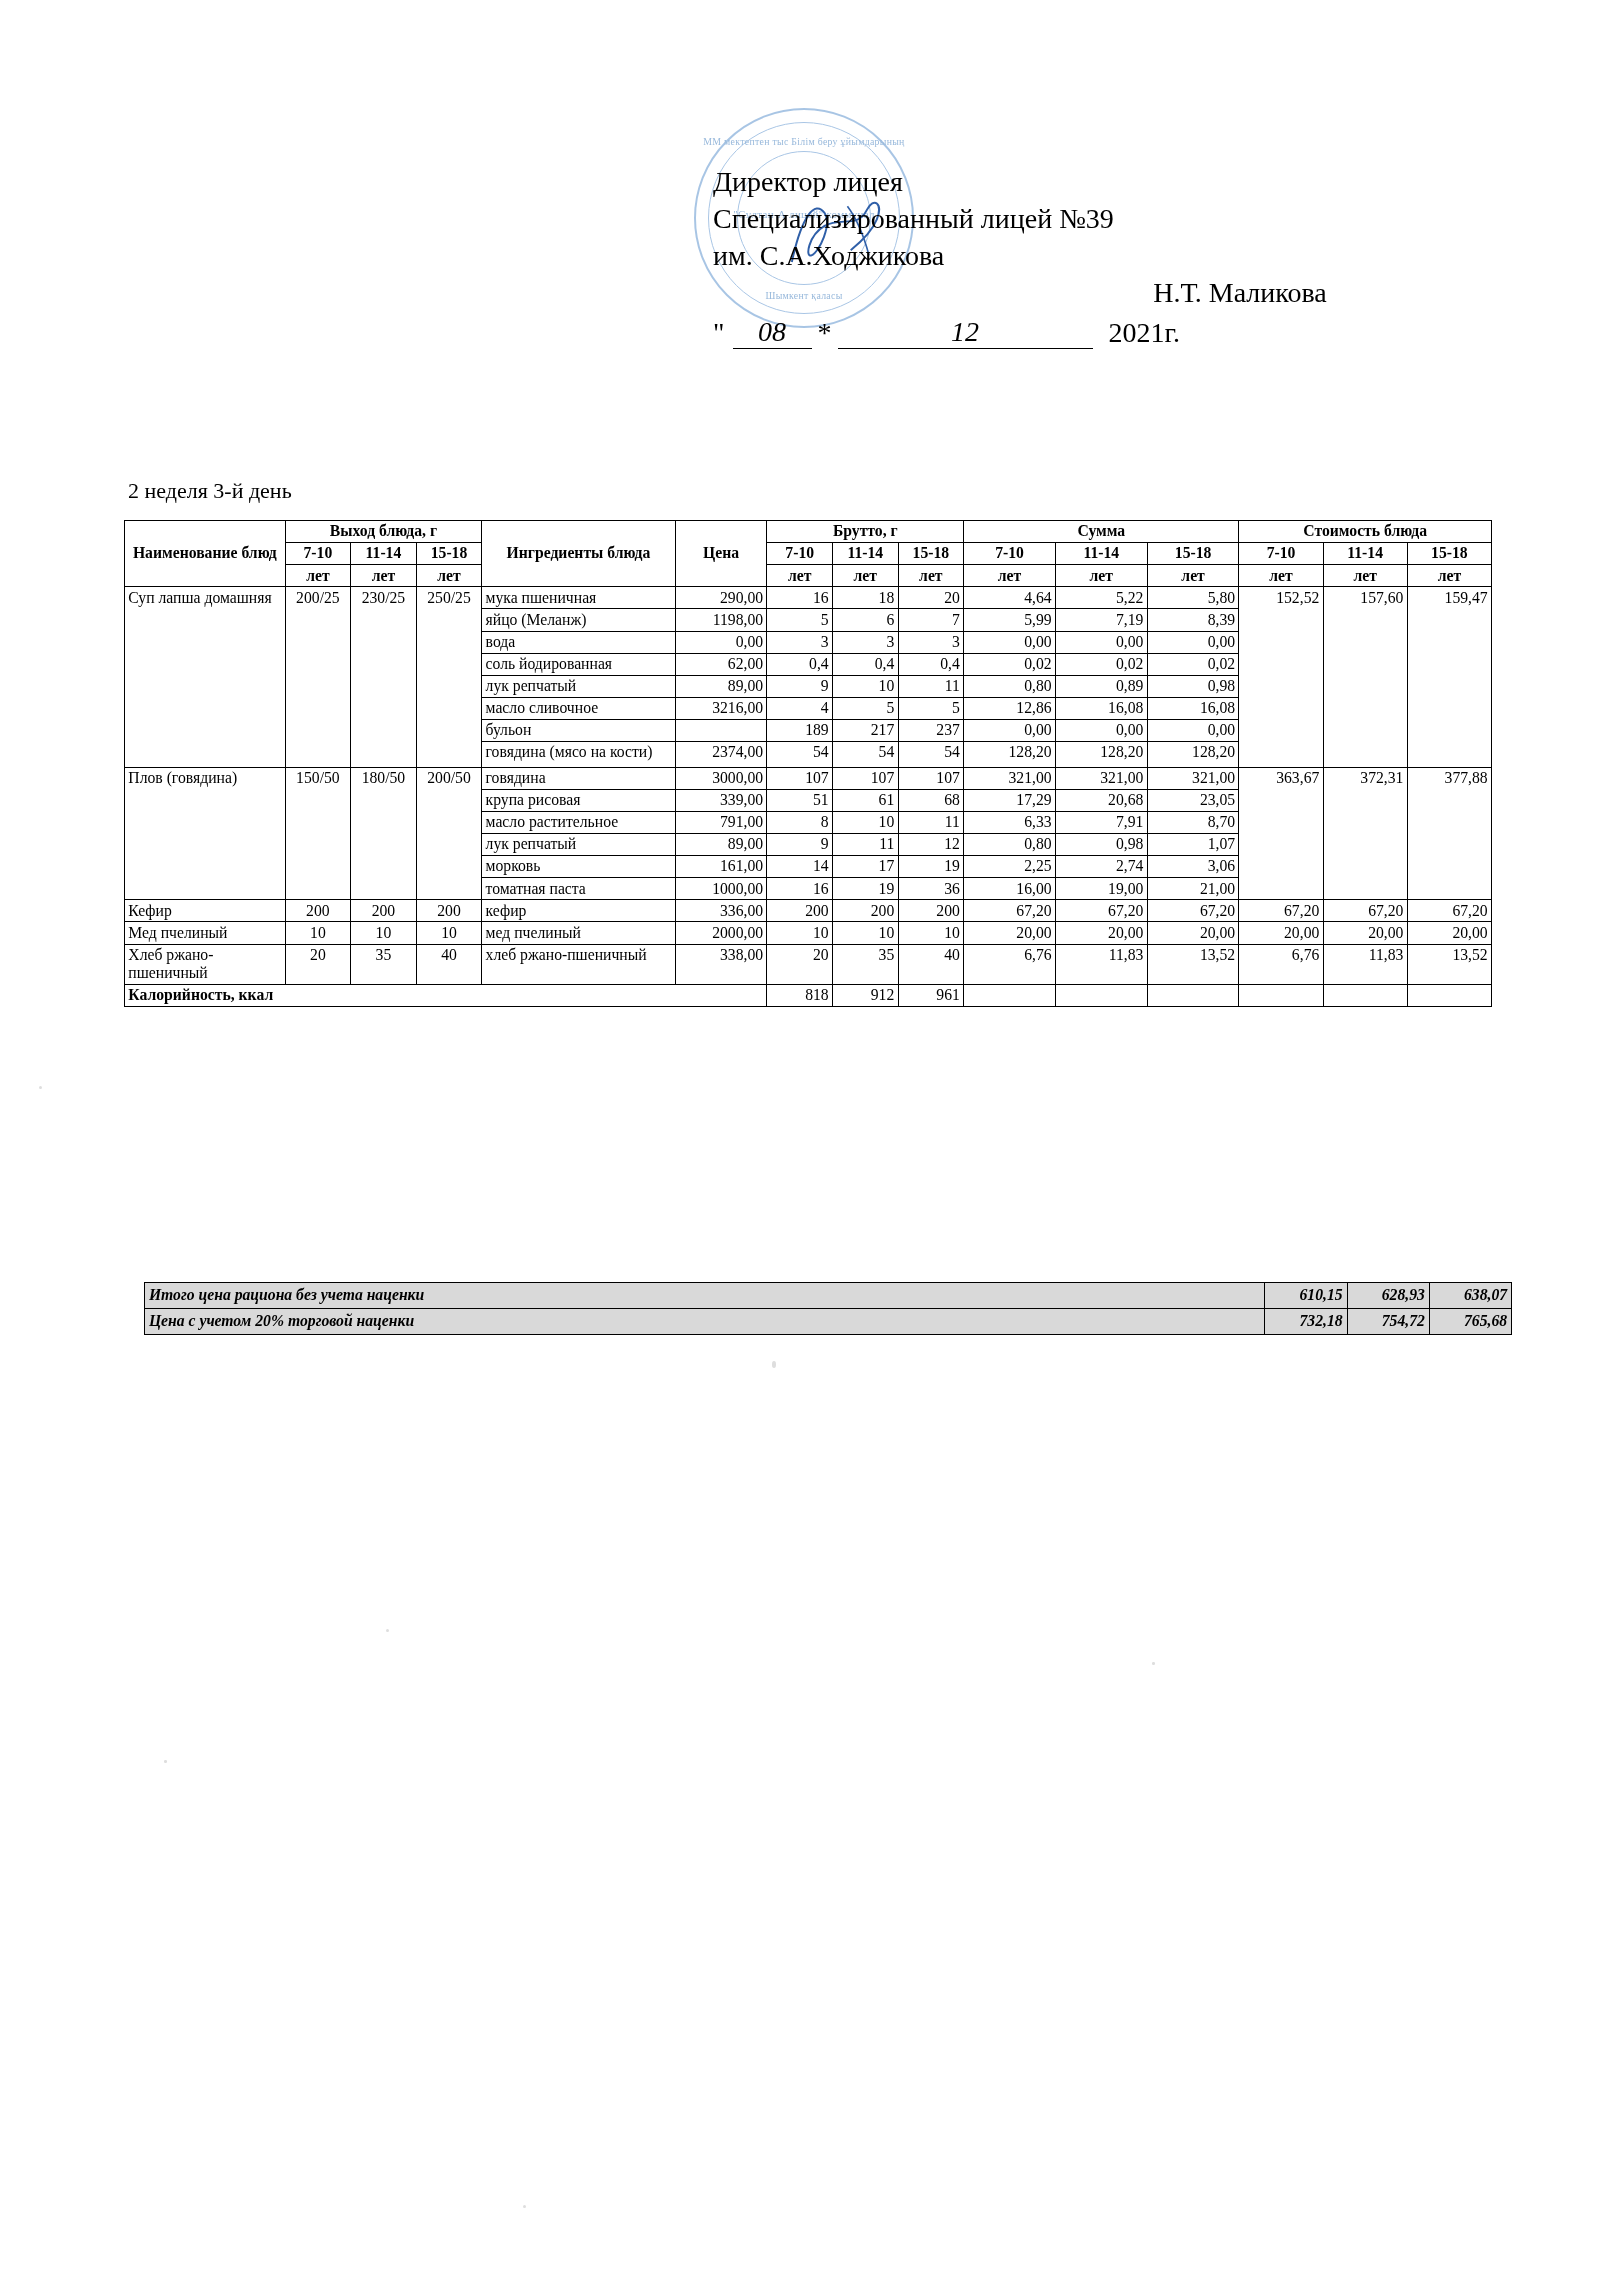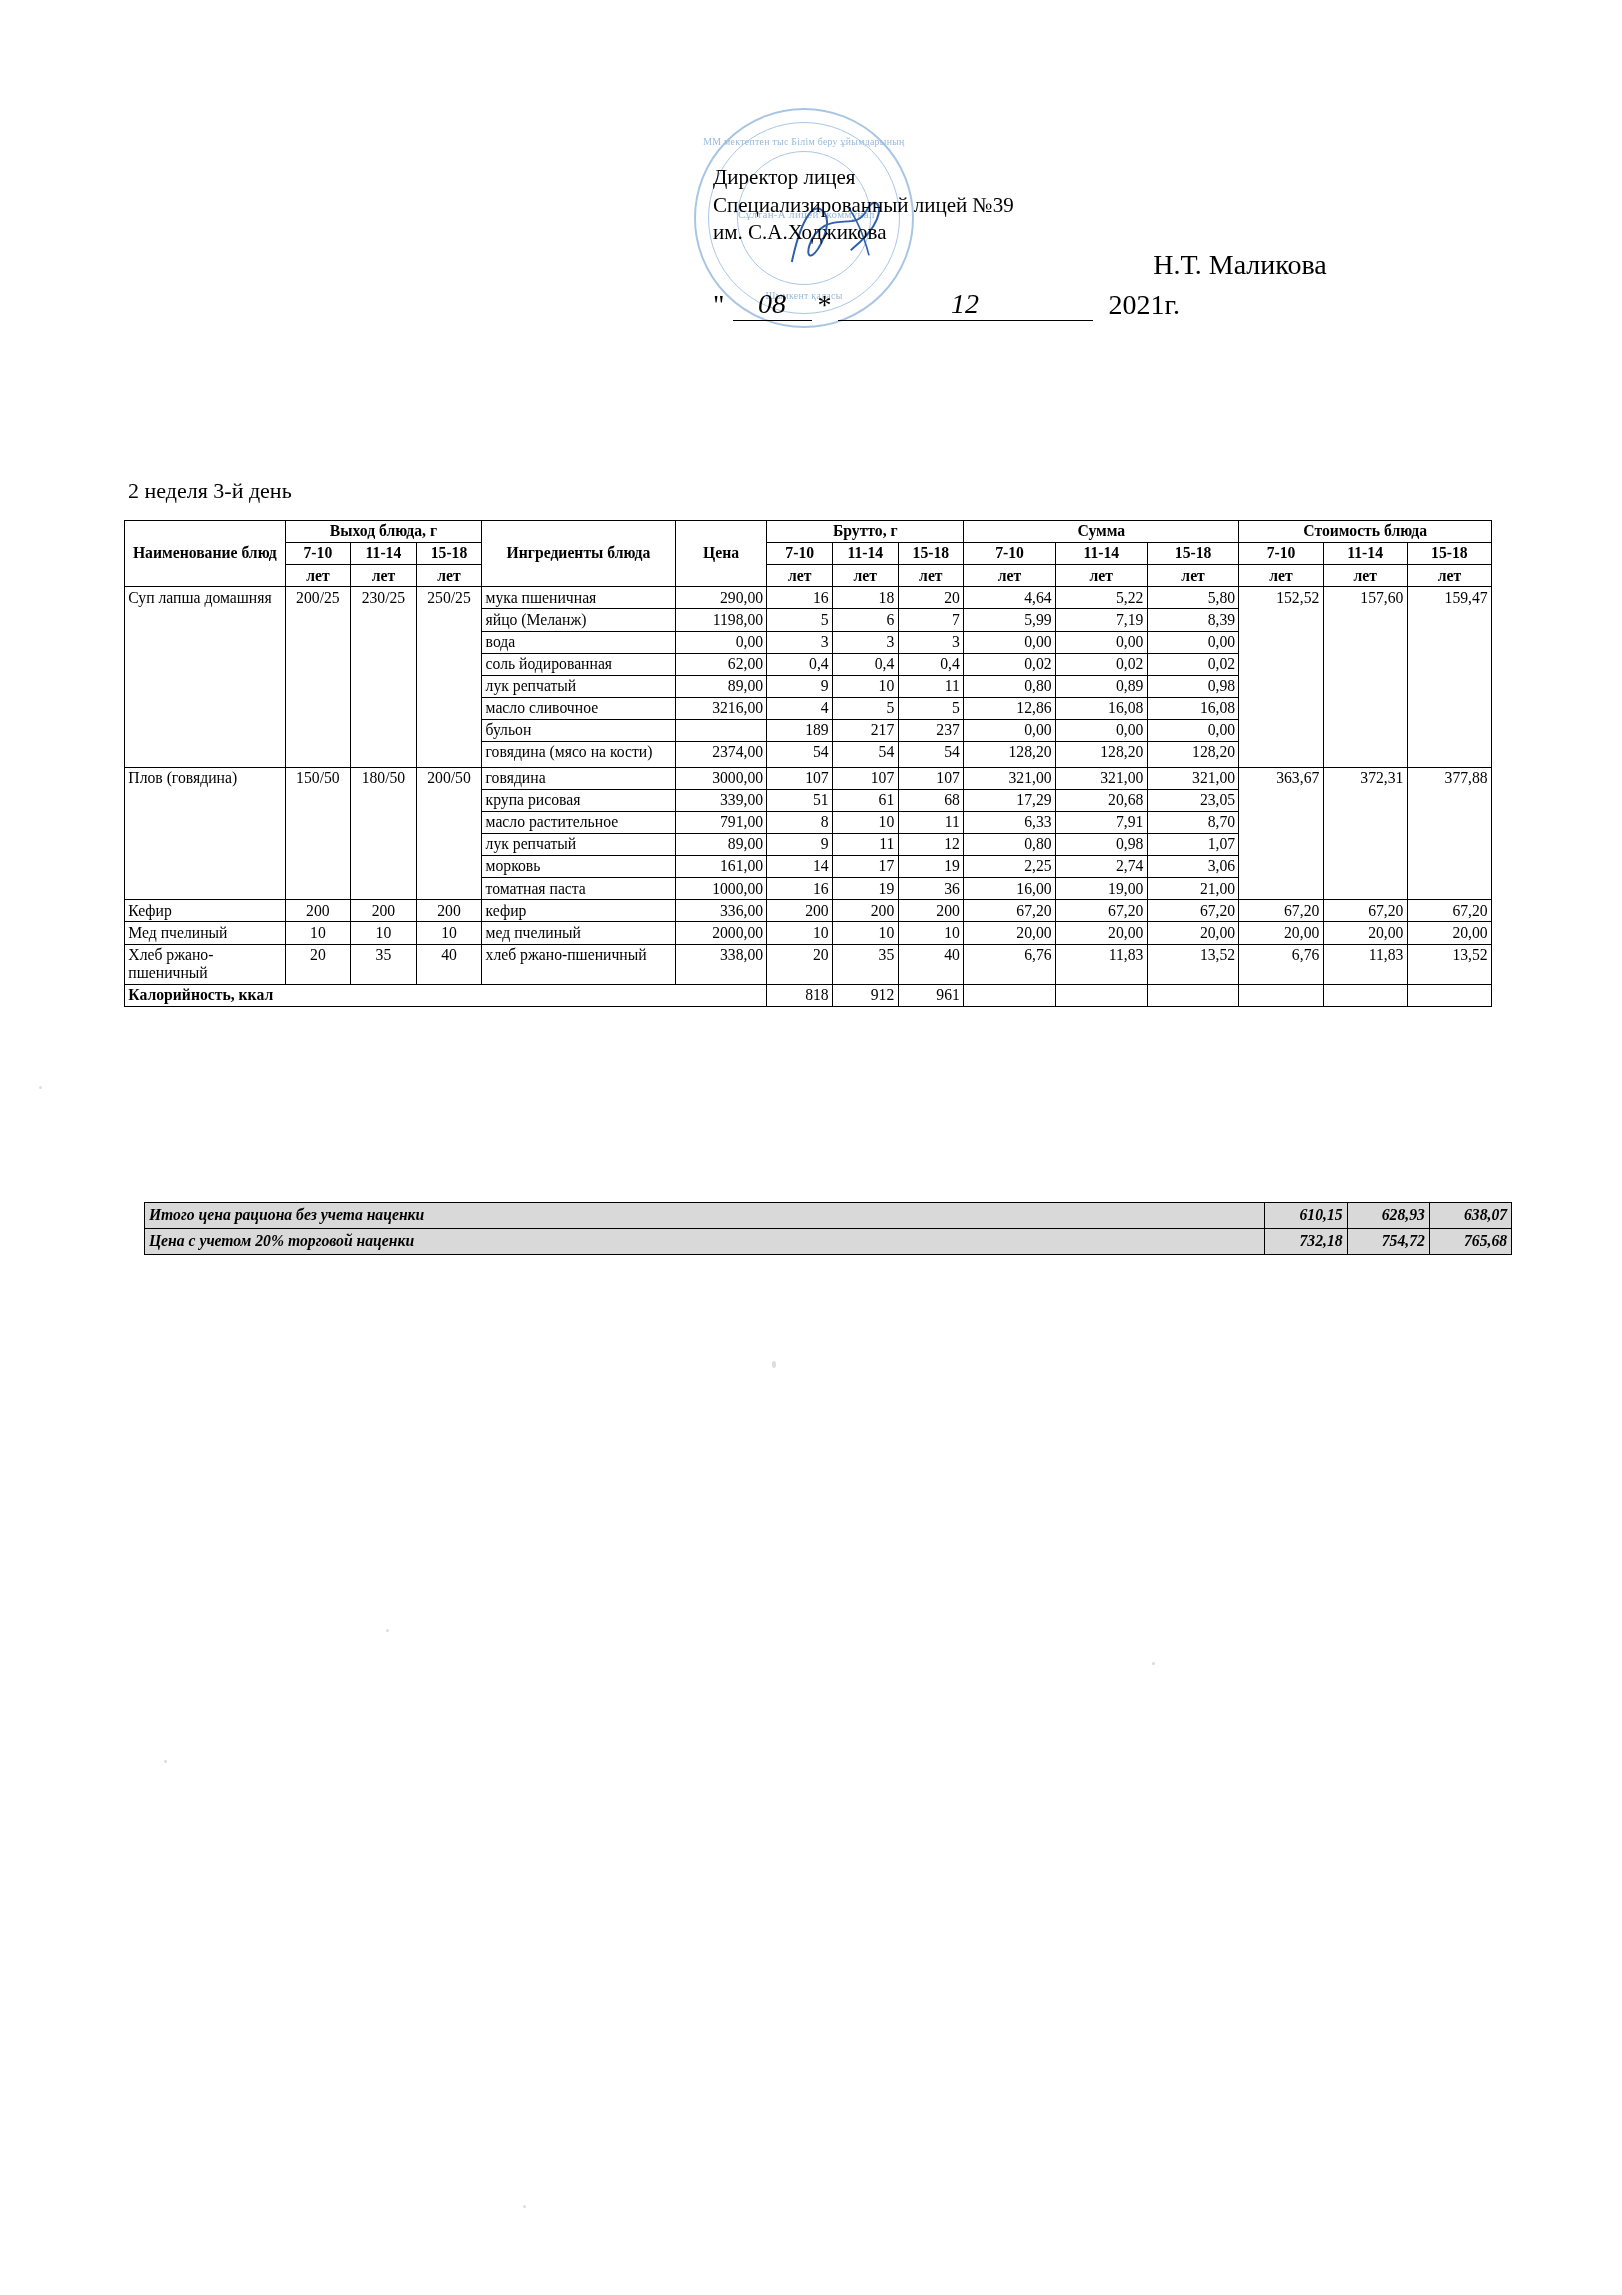--- a/index.html
+++ b/index.html
@@ -17,21 +17,21 @@
   }
 
   
   .header {
     position: absolute;
     top: 164px;
     left: 713px;
     width: 838px;
   }
   .header .line {
-    font-size: 21px;
+    font-size: 28px;
     line-height: 1.32;
     white-space: nowrap;
   }
   .header .director-name {
     padding-left: 216px;
     font-size: 28px;
     line-height: 1.32;
     text-align: center;
   }
   .header .date-row {
@@ -146,21 +146,21 @@
 
   .cal-label {
     text-align: left;
     font-weight: bold;
     margin-top: 19px;
   }
 
   
   .totals-wrap {
     position: absolute;
-    top: 1202px;
+    top: 1282px;
     left: 124px;
     width: 1368px;
     padding-left: 20px;
   }
   table.totals {
     border-collapse: collapse;
     width: 100%;
     font-size: 15.7px;
     table-layout: fixed;
   }

